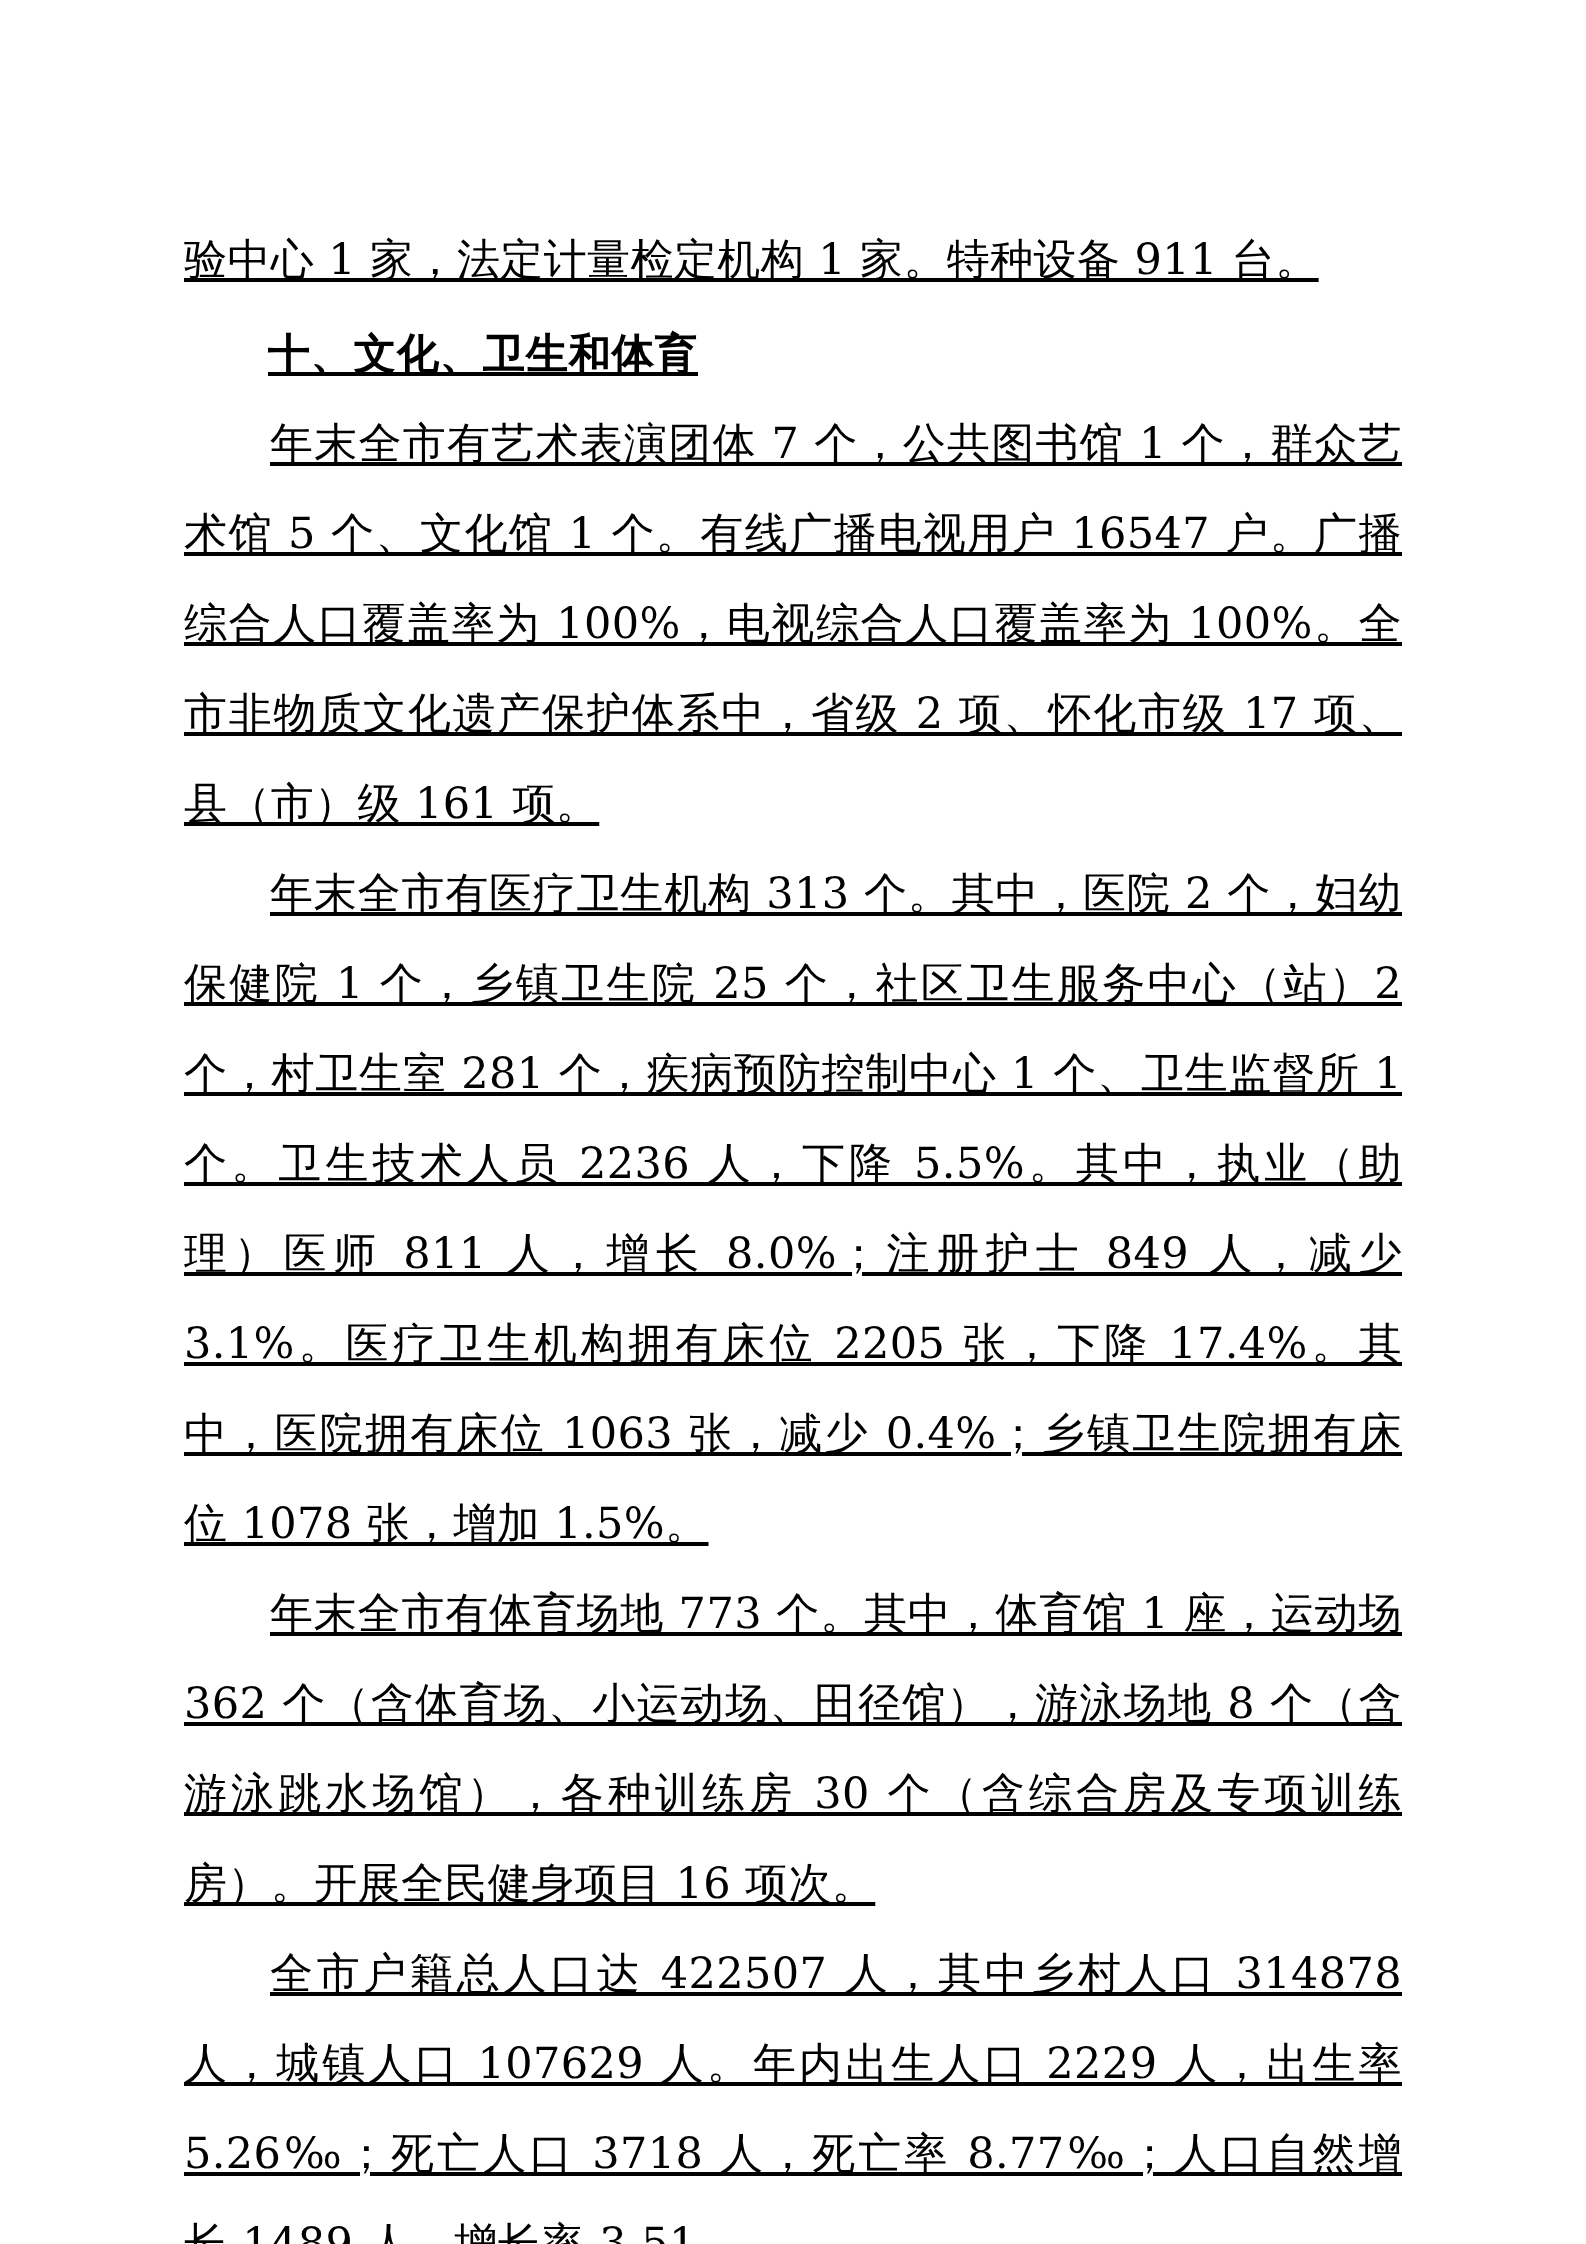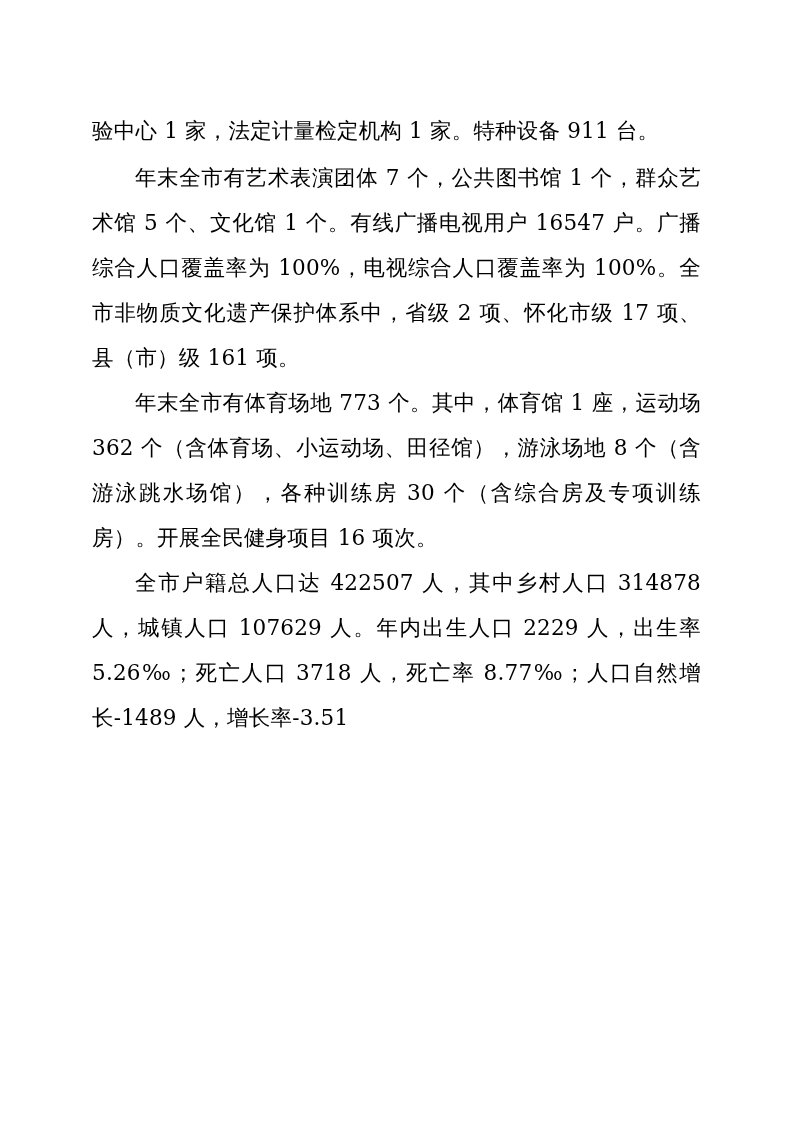--- a/index.html
+++ b/index.html
@@ -24,20 +24,21 @@
   }
   .doc-body {
     font-size: 21.5px;
     line-height: 45px;
     letter-spacing: 0.2px;
     text-align: justify;
     text-justify: inter-ideograph;
   }
   p {
     margin: 0;
+    text-decoration: underline;
   }
   .para {
     text-indent: 2em;
   }
   .cont {
     text-indent: 0;
   }
   .heading {
     font-family: "DejaVu Sans", "Liberation Sans", sans-serif;
     font-weight: bold;
@@ -54,23 +55,25 @@
 </head>
 <body>
 
 <div class="page">
   <div class="doc-body">
 
     <p class="para cont">验中心 1 家，法定计量检定机构 1 家。特种设备 911 台。</p>
 
     <div class="spacer-sm"></div>
 
+    <p class="heading">十、文化、卫生和体育</p>
 
     <p class="para">年末全市有艺术表演团体 7 个，公共图书馆 1 个，群众艺术馆 5 个、文化馆 1 个。有线广播电视用户 16547 户。广播综合人口覆盖率为 100%，电视综合人口覆盖率为 100%。全市非物质文化遗产保护体系中，省级 2 项、怀化市级 17 项、县（市）级 161 项。</p>
 
+    <p class="para">年末全市有医疗卫生机构 313 个。其中，医院 2 个，妇幼保健院 1 个，乡镇卫生院 25 个，社区卫生服务中心（站）2 个，村卫生室 281 个，疾病预防控制中心 1 个、卫生监督所 1 个。卫生技术人员 2236 人，下降 5.5%。其中，执业（助理）医师 811 人，增长 8.0%；注册护士 849 人，减少 3.1%。医疗卫生机构拥有床位 2205 张，下降 17.4%。其中，医院拥有床位 1063 张，减少 0.4%；乡镇卫生院拥有床位 1078 张，增加 1.5%。</p>
 
     <p class="para">年末全市有体育场地 773 个。其中，体育馆 1 座，运动场 362 个（含体育场、小运动场、田径馆），游泳场地 8 个（含游泳跳水场馆），各种训练房 30 个（含综合房及专项训练房）。开展全民健身项目 16 项次。</p>
 
 
     <p class="para">全市户籍总人口达 422507 人，其中乡村人口 314878 人，城镇人口 107629 人。年内出生人口 2229 人，出生率 5.26‰；死亡人口 3718 人，死亡率 8.77‰；人口自然增长-1489 人，增长率-3.51</p>
 
   </div>
 </div>
 
 </body></html>

